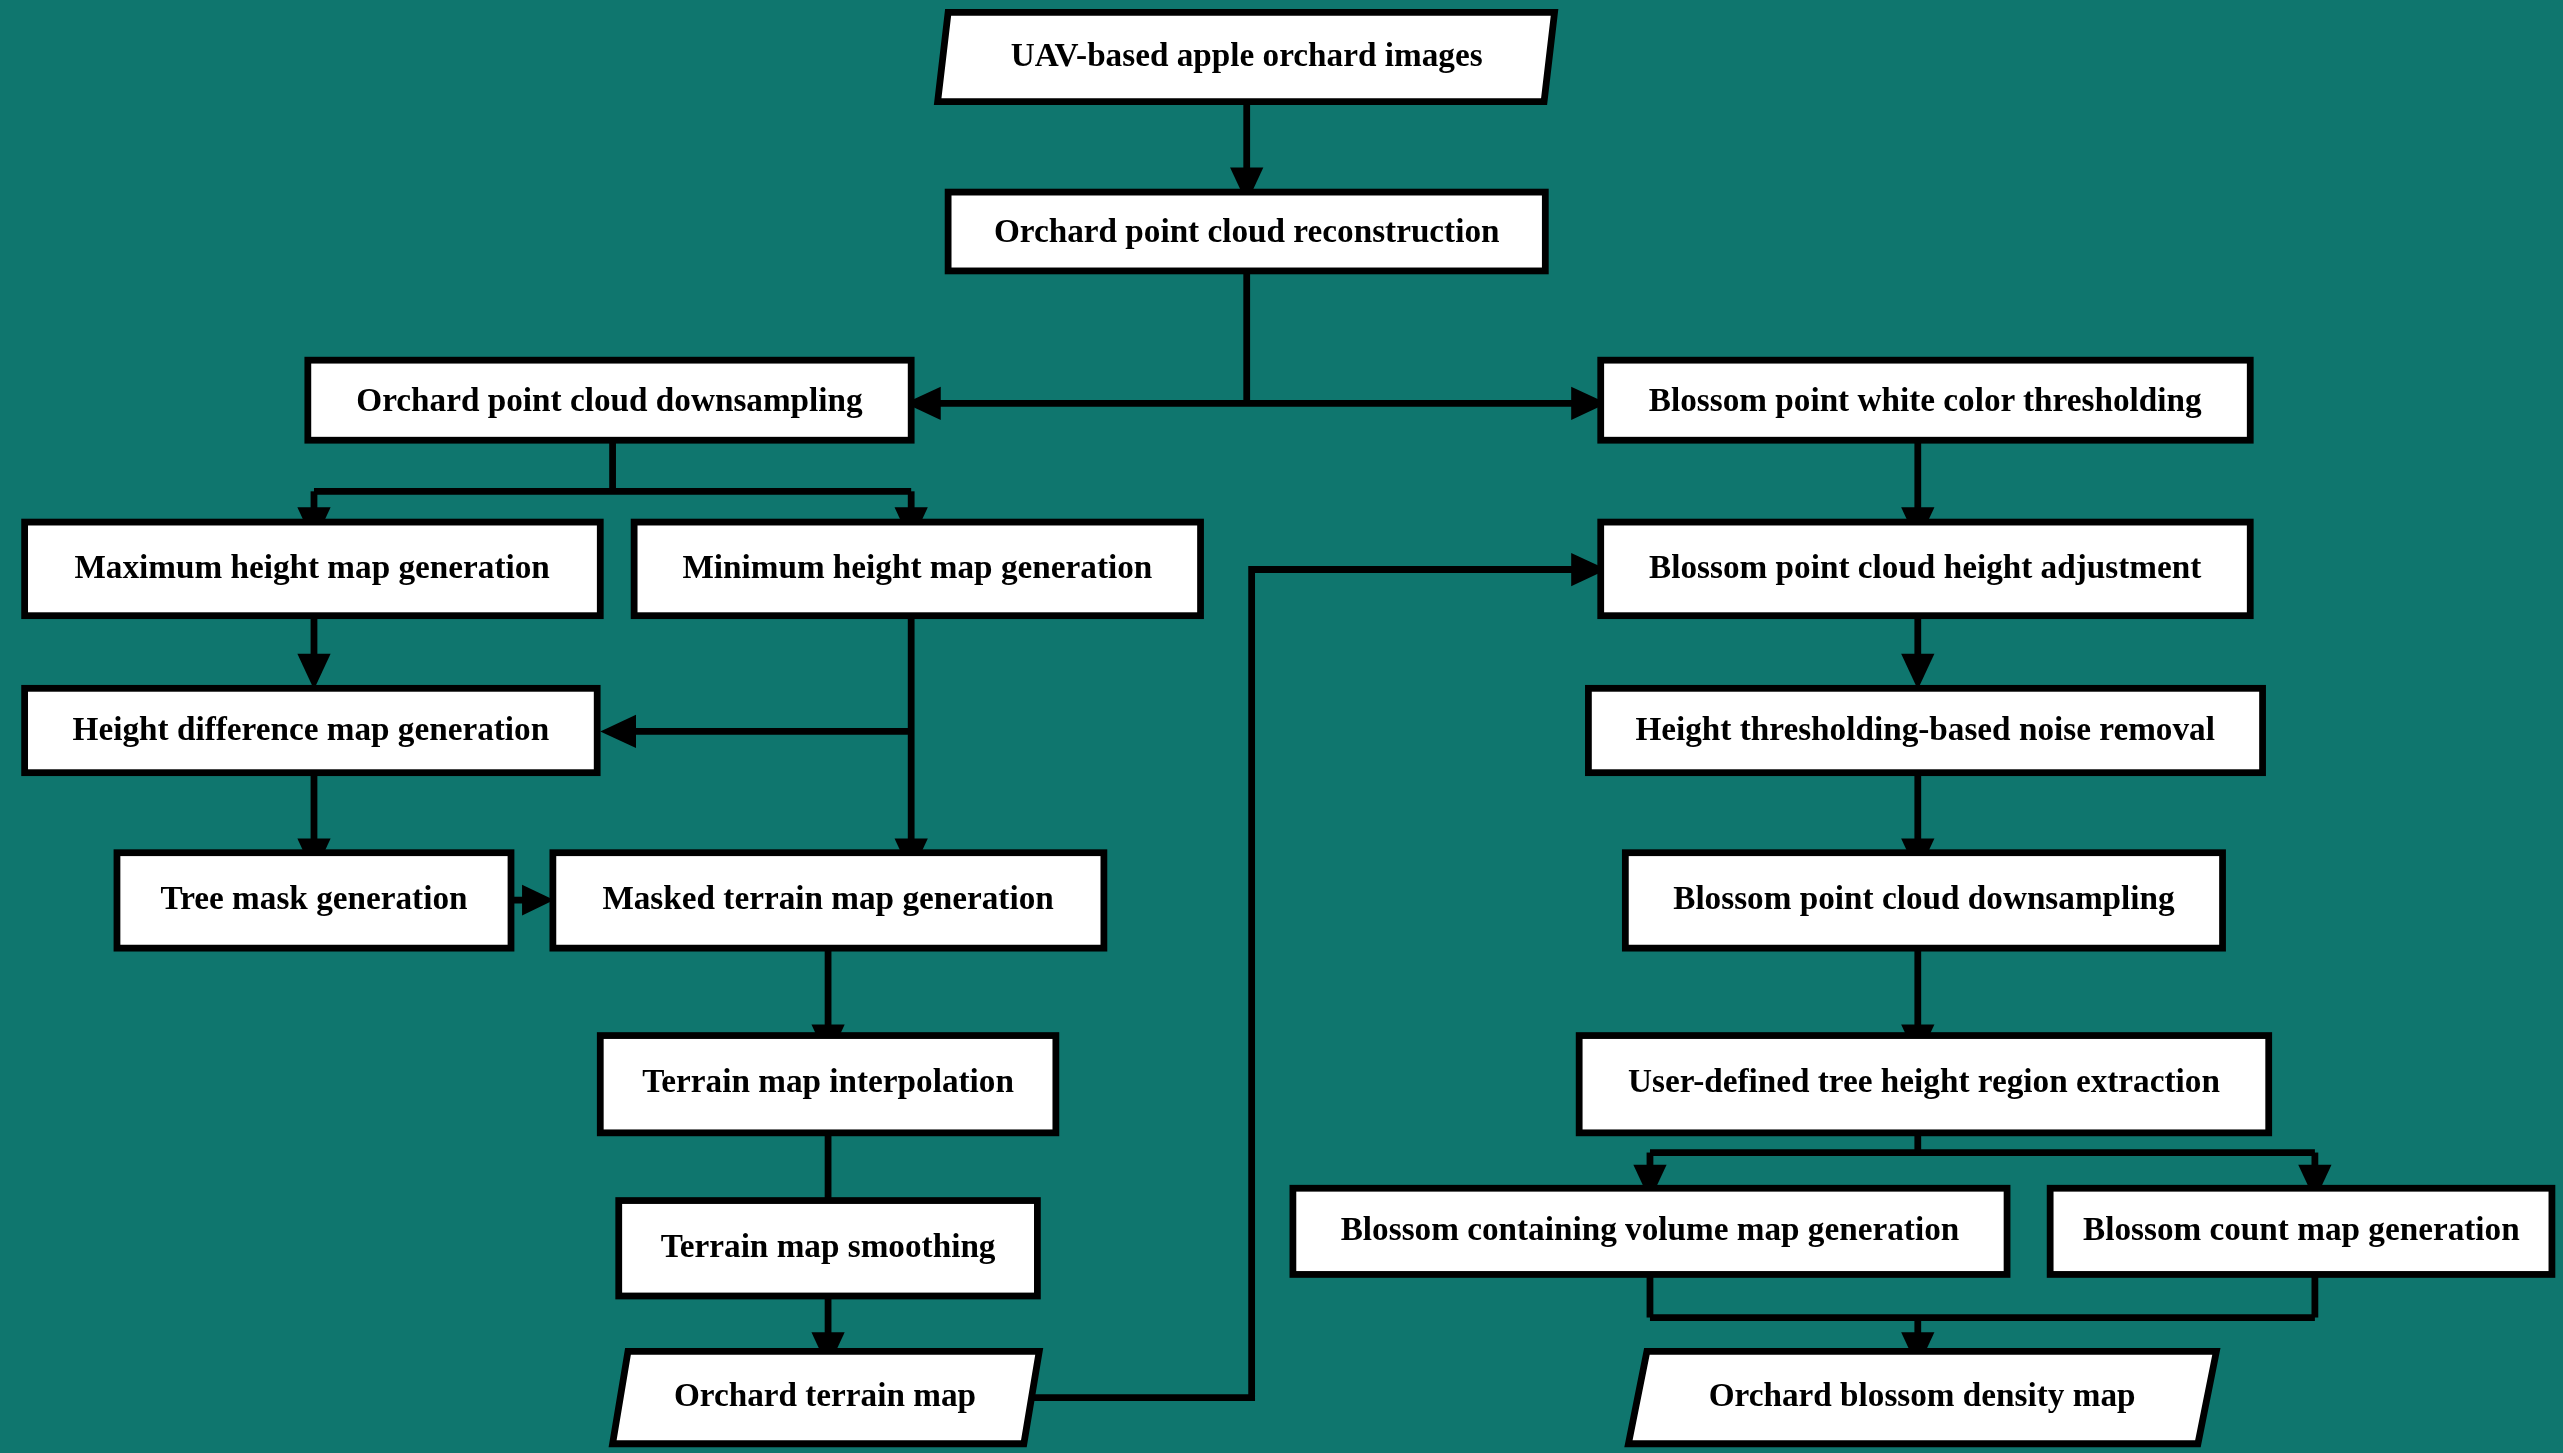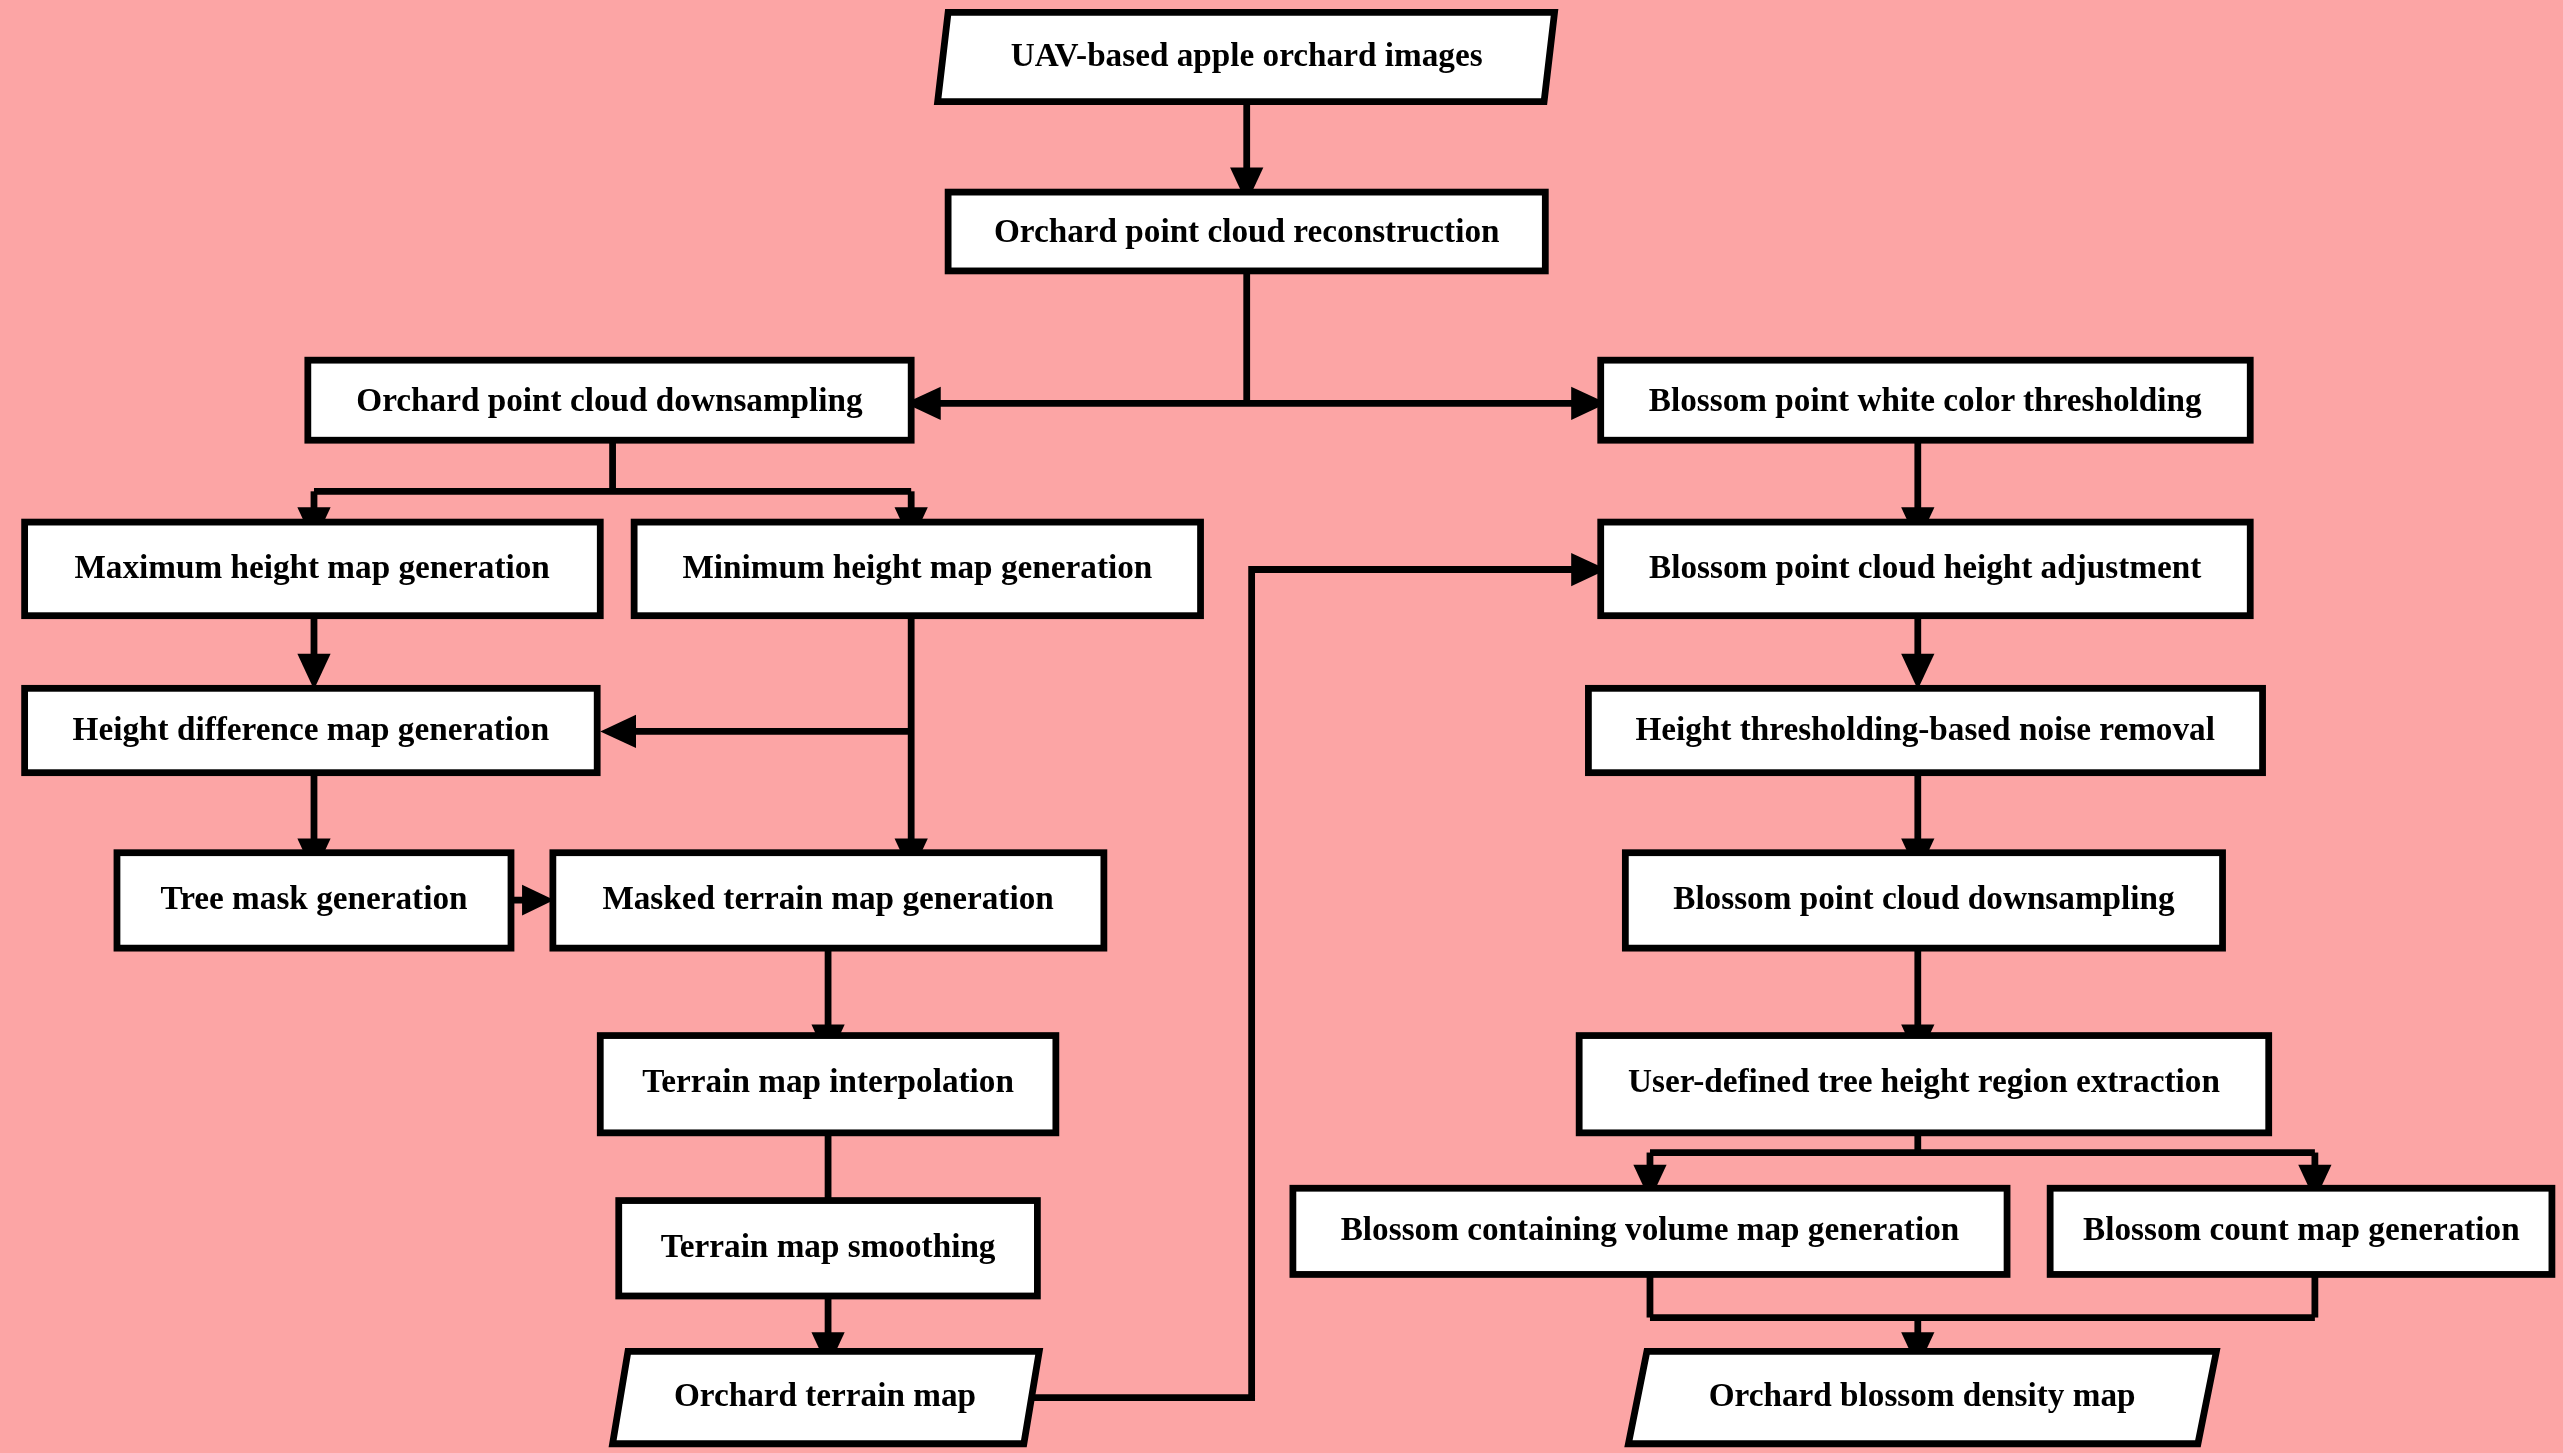--- a/index.html
+++ b/index.html
@@ -10,21 +10,21 @@
   body {
     width: 2563px;
     height: 1453px;
     font-family: "Liberation Serif", "DejaVu Serif", serif;
     overflow: hidden;
   }
   #flowchart-root {
     position: relative;
     width: 2563px;
     height: 1453px;
-    background: #fca5a5;
+    background: #0f766e;
   }
   svg.chart-canvas {
     display: block;
     width: 2563px;
     height: 1453px;
   }
   .node-shape {
     fill: #ffffff;
     stroke: #000000;
     stroke-width: 11;

